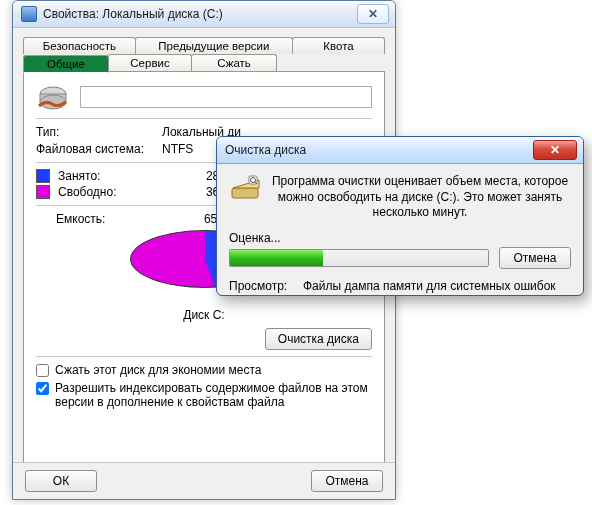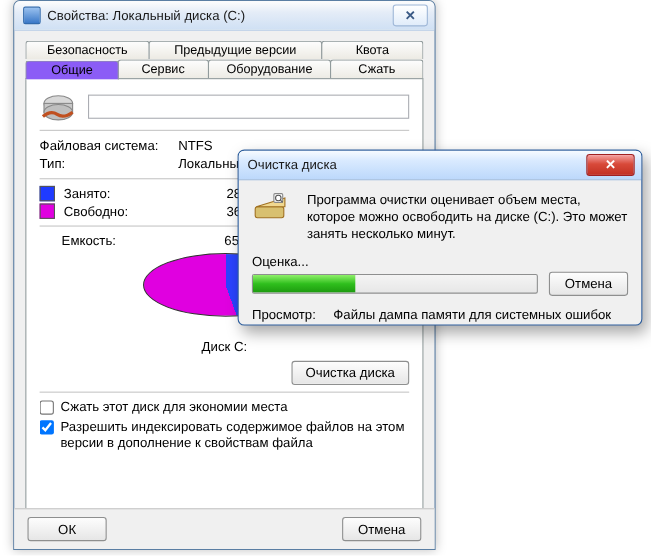--- a/index.html
+++ b/index.html
@@ -63,21 +63,21 @@
     background: linear-gradient(#fdfdfd,#eceae3);
     padding: 2px 0;
     text-align: center;
     font-size: 11.5px;
     position: relative;
     top: 1px;
   }
   .tabrow.top .tab { border-top-left-radius: 3px; border-top-right-radius: 3px; }
   .tabrow.bot .tab { border-top-left-radius: 3px; border-top-right-radius: 3px; }
   .tab.active {
-    background: #8b5cf6;
+    background: #15803d;
     border-bottom: 1px solid #fff;
     z-index: 2;
     top: 2px;
   }
   .tabrow .tab + .tab { margin-left: -1px; }
 
   .tab-panel {
     border: 1px solid #919b9c;
     background: #fff;
     padding: 10px 12px;
@@ -176,21 +176,21 @@
   }
   .tb-close-red {
     width: 42px; height: 18px;
     border: 1px solid #a02020;
     border-radius: 3px;
     background: linear-gradient(#f5a0a0,#d84a3a 45%,#c23023);
     display: flex; align-items: center; justify-content: center;
     color: #fff; font-weight: bold; font-size: 12px;
   }
   .clean-body { padding: 10px 12px 8px 12px; }
-  .clean-top { display: flex; gap: 16px; }
+  .clean-top { display: flex; gap: 6px; text-align: center; }
   .scan-icon { width: 34px; height: 30px; flex-shrink: 0; }
   .clean-msg { font-size: 12px; line-height: 1.3; }
   .assess-row { display: flex; align-items: center; margin-top: 10px; gap: 10px; }
   .assess-label { font-size: 12px; width: auto; }
   .progress {
     flex: 1;
     height: 16px;
     border: 1px solid #8e8f8f;
     border-radius: 2px;
     background: linear-gradient(#f4f4f4,#e7e7e7);
@@ -219,47 +219,46 @@
 
   <div class="tabs-wrap">
     <div class="tabrow top">
       <div class="tab" style="width:112px">Безопасность</div>
       <div class="tab" style="width:158px">Предыдущие версии</div>
       <div class="tab" style="width:92px">Квота</div>
     </div>
     <div class="tabrow bot">
       <div class="tab active" style="width:84px">Общие</div>
       <div class="tab" style="width:82px">Сервис</div>
-      <div class="tab" style="width:112px">Оборудование</div>
       <div class="tab" style="width:84px">Сжать</div>
     </div>
 
     <div class="tab-panel">
 
       <div class="drive-row">
         <span class="drive-icon">
           <svg width="34" height="30" viewBox="0 0 34 30">
             <ellipse cx="17" cy="12" rx="13" ry="7" fill="#d8d8d8" stroke="#888"></ellipse>
             <rect x="4" y="12" width="26" height="8" fill="#c8c8c8" stroke="#888"></rect>
             <ellipse cx="17" cy="20" rx="13" ry="7" fill="#bfbfbf" stroke="#888"></ellipse>
             <path d="M3 24 Q10 18 16 22 Q22 26 30 20" stroke="#c05020" stroke-width="3" fill="none"></path>
           </svg>
         </span>
         <input class="name-input" type="text" value="" style="">
       </div>
 
       <hr class="hr">
 
       <div class="kv">
+        <span class="k">Тип:</span>
+        <span class="v">Локальный ди</span>
+      </div>
+      <div class="kv">
         <span class="k">Файловая система:</span>
         <span class="v">NTFS</span>
-      </div>
-      <div class="kv">
-        <span class="k">Тип:</span>
-        <span class="v">Локальный ди</span>
       </div>
 
       <hr class="hr">
 
       <div class="row-inline">
         <span class="swatch sw-used"></span>
         <span class="lbl">Занято:</span>
         <span class="num">28 359 340</span>
       </div>
       <div class="row-inline">

